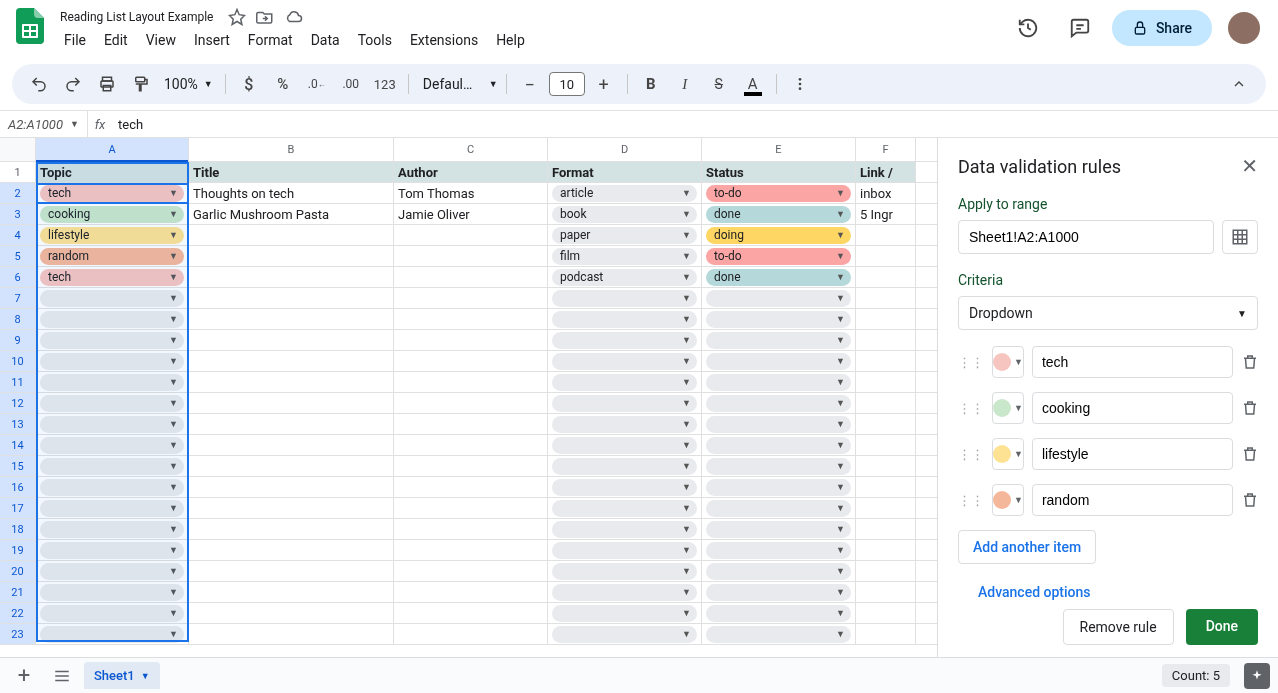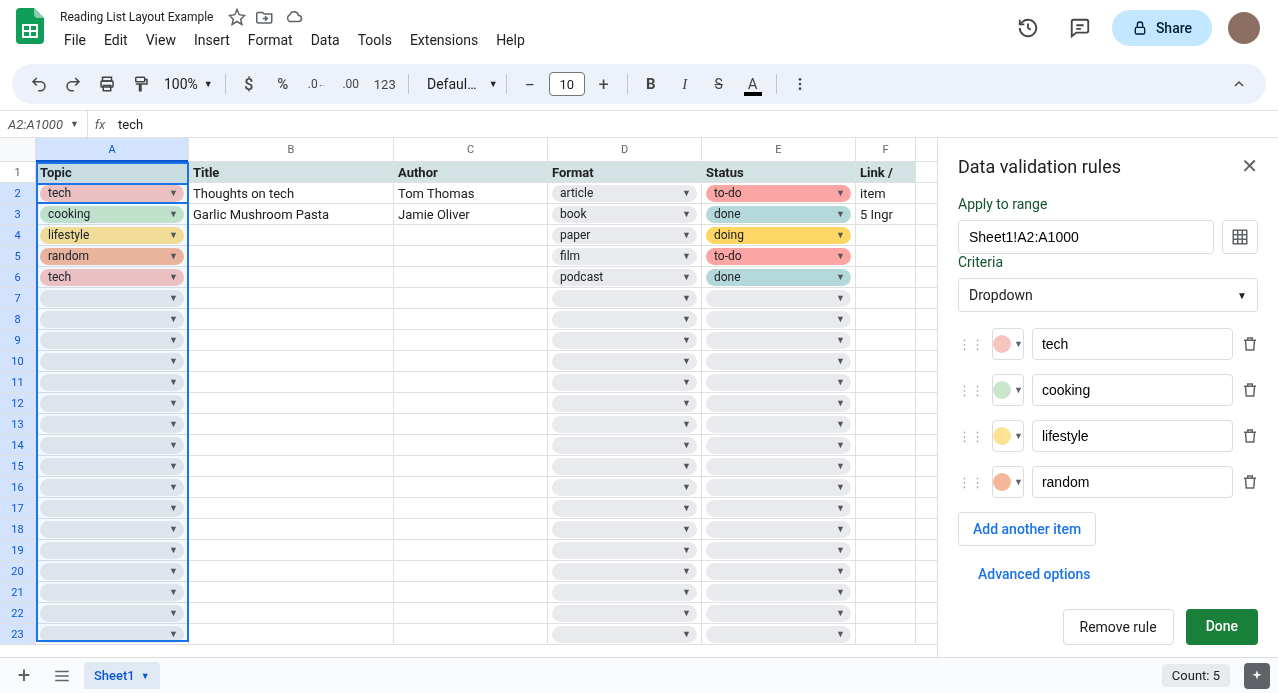--- a/index.html
+++ b/index.html
@@ -15,21 +15,21 @@
   .title-icon { color: #5f6368; cursor: pointer; display:flex; }
   .menubar { display: flex; gap: 2px; margin-top: 2px; }
   .menu-item { padding: 4px 8px; font-size: 14px; color: #202124; border-radius: 4px; cursor: pointer; }
   .header-right { display: flex; align-items: center; gap: 12px; padding-right: 6px; }
   .hicon { width: 40px; height: 40px; display:flex; align-items:center; justify-content:center; color:#444; border-radius:50%; cursor:pointer; }
   .share-btn { background: #c2e7ff; color: #001d35; border-radius: 40px; padding: 10px 20px; display:flex; align-items:center; gap:8px; font-weight:500; font-size:14px; cursor:pointer; }
   .avatar { width: 32px; height: 32px; border-radius:50%; background:#8d6e63; margin-left:4px; }
 
   
   .toolbar-wrap { padding: 0 12px 6px; }
-  .toolbar { background: #edf2fa; border-radius: 24px; height: 40px; display:flex; align-items:center; padding: 11px 12px; gap: 4px; position:relative;text-align:center; }
+  .toolbar { background: #edf2fa; border-radius: 24px; height: 40px; display:flex; align-items:center; padding: 11px 12px; gap: 4px; position:relative; }
   .tbtn { width: 30px; height: 30px; display:flex; align-items:center; justify-content:center; color:#444; border-radius:4px; cursor:pointer; }
   .tsep { width:1px; height:20px; background:#c7c7c7; margin: 0 4px; }
   .zoom { font-size:14px; padding:0 4px; display:flex; align-items:center; gap:6px; }
   .fontsel { font-size:14px; padding:0 6px; width:70px; overflow:hidden; text-overflow:ellipsis; white-space:nowrap; }
   .fontsize-box { border:1px solid #747775; border-radius:4px; width:36px; height:24px; display:flex; align-items:center; justify-content:center; background:#fff; font-size:13px;}
   .text-color { position:relative; }
   .text-color::after { content:""; position:absolute; bottom:3px; left:6px; right:6px; height:4px; background:#000; }
   .toolbar-collapse { position:absolute; right:12px; }
 
   
@@ -69,21 +69,21 @@
   .colA{width:153px}.colB{width:205px}.colC{width:154px}.colD{width:154px}.colE{width:154px}.colF{width:60px}
   
   .sel-overlay { position:absolute; border:2px solid #1a73e8; pointer-events:none; }
   .active-cell { position:absolute; border:2px solid #1a73e8; background:rgba(26,115,232,0.06); pointer-events:none; }
 
   
   .sidepanel { width: 340px; padding: 16px 20px; overflow-y:auto; position:relative; background:#fff;}
   .sp-title { font-size:18px; font-weight:400; margin-bottom:18px; display:flex; justify-content:space-between; align-items:center;}
   .sp-close { cursor:pointer; color:#5f6368; font-size:20px;}
   .sp-label { font-size:14px; color:#14532d; margin-bottom:8px; }
-  .range-row { display:flex; gap:8px; }
+  .range-row { display:flex; gap:8px; margin-bottom:18px; }
   .range-input { flex:1; border:1px solid #dadce0; border-radius:4px; padding:8px 10px; font-size:14px; }
   .grid-icon { width:36px; border:1px solid #dadce0; border-radius:4px; display:flex; align-items:center; justify-content:center; cursor:pointer;}
   .criteria-sel { border:1px solid #dadce0; border-radius:4px; padding:8px 10px; font-size:14px; display:flex; justify-content:space-between; align-items:center; margin-bottom:16px; cursor:pointer;}
   .opt-row { display:flex; align-items:center; gap:8px; margin-bottom:14px; }
   .drag { color:#9aa0a6; cursor:grab; }
   .color-chip { width:38px; height:32px; border:1px solid #dadce0; border-radius:4px; display:flex; align-items:center; justify-content:center; gap:3px; cursor:pointer;}
   .color-dot { width:18px; height:18px; border-radius:50%; }
   .opt-input { flex:1; border:1px solid #dadce0; border-radius:4px; padding:7px 9px; font-size:14px;}
   .trash { color:#5f6368; cursor:pointer; }
   .add-item { border:1px solid #dadce0; border-radius:4px; padding:8px 14px; color:#1a73e8; font-weight:500; font-size:14px; display:inline-block; cursor:pointer; margin-bottom:20px;}
@@ -283,21 +283,21 @@
               <span>article</span>
               <span class="arr">▼</span>
             </div>
           </div>
           <div class="cell colE">
             <div class="chip chip-todo">
               <span>to-do</span>
               <span class="arr">▼</span>
             </div>
           </div>
-          <div class="cell colF">item</div>
+          <div class="cell colF">inbox</div>
         </div>
         <div class="row">
           <div class="row-h selrange">3</div>
           <div class="cell colA">
             <div class="chip chip-cooking">
               <span>cooking</span>
               <span class="arr">▼</span>
             </div>
           </div>
           <div class="cell colB">Garlic Mushroom Pasta</div>

